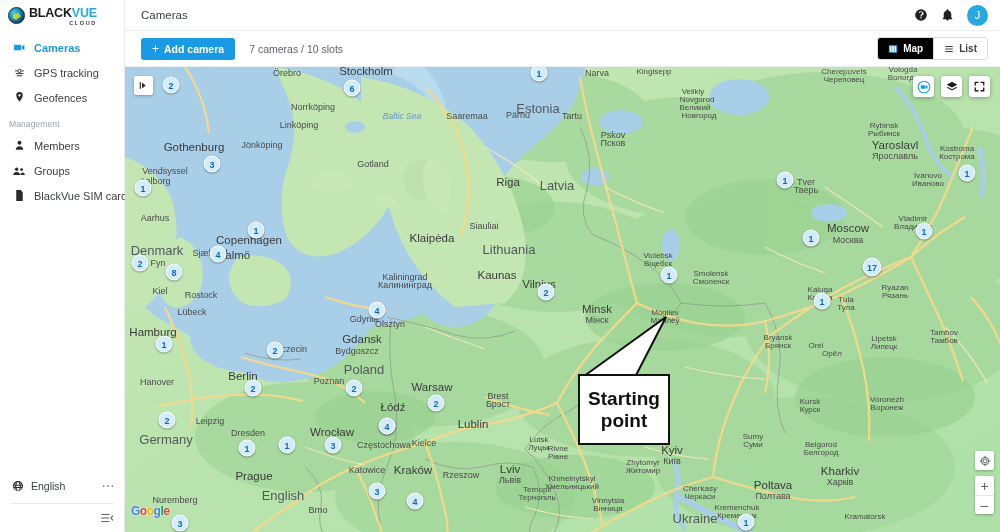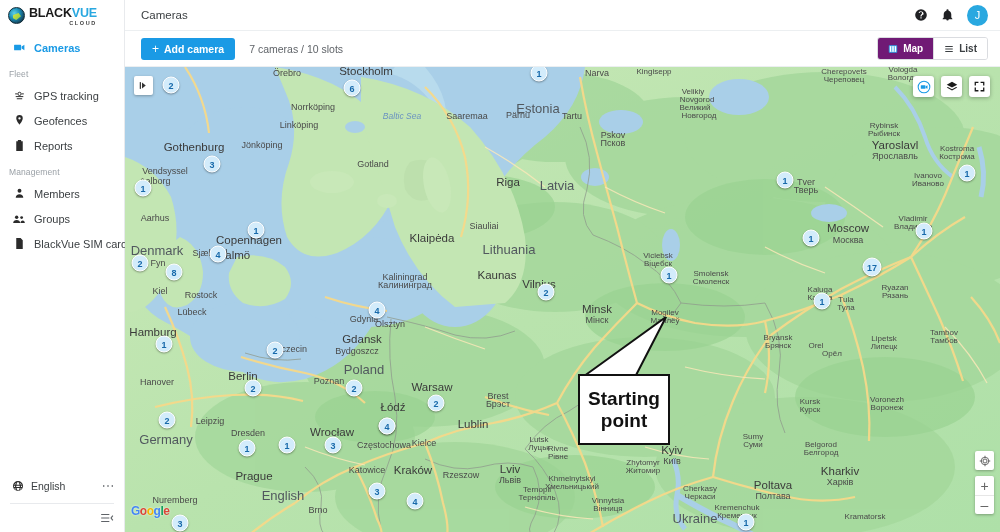--- a/index.html
+++ b/index.html
@@ -123,21 +123,21 @@
   .add-plus { font-size: 12px; font-weight: normal; }
   .slots-text { margin-left: 14px; font-size: 10.5px; color: #5f6368; }
   .viewtoggle { margin-left: auto; display: flex; border: 1px solid #dadce0; border-radius: 3px; overflow: hidden; }
   .vt-btn {
     height: 21px; padding: 0 10px;
     font-size: 10px; font-weight: bold;
     display: flex; align-items: center; gap: 5px;
     background: #fff; color: #3c4043; cursor: pointer;
     border: none; font-family: "Liberation Sans", sans-serif;
   }
-  .vt-btn.active { background: #701a75; color: #fff; }
+  .vt-btn.active { background: #000000; color: #fff; }
   .vt-sep { width: 1px; background: #dadce0; }
 
   
   .map {
     flex: 1 1 auto; position: relative; overflow: hidden;
     background: #b8dca8;
   }
   .map-canvas { position: absolute; inset: 0; }
 
   .map-ctl-tl { position: absolute; left: 9px; top: 9px; display: flex; align-items: center; gap: 6px; }
@@ -241,49 +241,40 @@
 
       <div class="nav-item active">
         <span class="nav-ico">
           <svg width="13" height="13" viewBox="0 0 24 24" fill="#1a9ae5">
               <path d="M3 7h11a1 1 0 011 1v8a1 1 0 01-1 1H3a1 1 0 01-1-1V8a1 1 0 011-1zm13 3l5-3v10l-5-3z"></path>
             </svg>
         </span>
         <span class="nav-label">Cameras</span>
       </div>
 
-      <div class="nav-group">Fleet</div>
 
       <div class="nav-item">
         <span class="nav-ico">
           <svg width="13" height="13" viewBox="0 0 24 24" fill="none" stroke="#2b2b2b" stroke-width="1.8">
               <circle cx="12" cy="9" r="3"></circle>
               <path d="M4 9h4M16 9h4M5 14h14M7 18h10"></path>
             </svg>
         </span>
         <span class="nav-label">GPS tracking</span>
       </div>
 
       <div class="nav-item">
         <span class="nav-ico">
           <svg width="13" height="13" viewBox="0 0 24 24" fill="#2b2b2b">
               <path d="M12 2a6 6 0 00-6 6c0 4.5 6 12 6 12s6-7.5 6-12a6 6 0 00-6-6zm0 8.2A2.2 2.2 0 1112 5.8a2.2 2.2 0 010 4.4z"></path>
             </svg>
         </span>
         <span class="nav-label">Geofences</span>
       </div>
 
-      <div class="nav-item">
-        <span class="nav-ico">
-          <svg width="13" height="13" viewBox="0 0 24 24" fill="#2b2b2b">
-              <path d="M9 2h6v2h3v18H6V4h3V2zm0 7h6v1.6H9V9zm0 4h6v1.6H9V13zm0 4h4v1.6H9V17z"></path>
-            </svg>
-        </span>
-        <span class="nav-label">Reports</span>
-      </div>
 
       <div class="nav-group">Management</div>
 
       <div class="nav-item">
         <span class="nav-ico">
           <svg width="13" height="13" viewBox="0 0 24 24" fill="#2b2b2b">
               <circle cx="12" cy="7" r="3.6"></circle>
               <path d="M5 20c0-3.9 3.1-6.4 7-6.4s7 2.5 7 6.4z"></path>
             </svg>
         </span>

